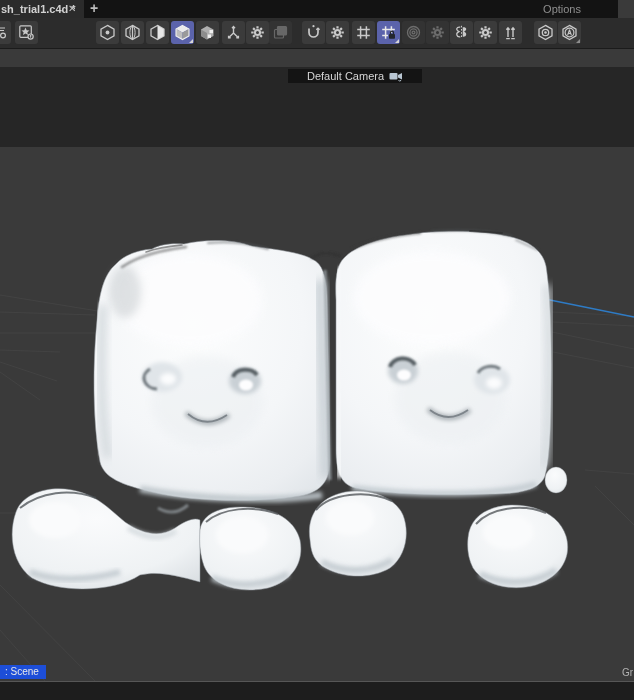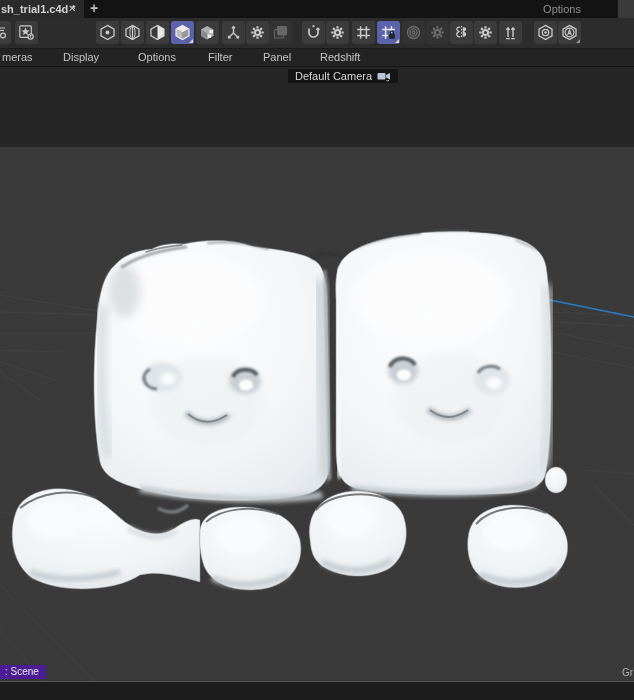--- a/index.html
+++ b/index.html
@@ -23,22 +23,22 @@
   .corner{position:absolute;right:1px;bottom:1px;width:0;height:0;
           border-left:4px solid transparent;border-bottom:4px solid #d6d6d6;}
   
   .menubar{position:absolute;top:49px;left:0;right:0;height:17px;background:#232323;border-bottom:1px solid #161616;}
   .menubar span{position:absolute;top:0;line-height:17px;font-size:11px;color:#c4c4c4;cursor:default;}
   
   .viewport{position:absolute;top:67px;left:0;right:0;height:614px;background:#3a3a3a;}
   .vp-sky{position:absolute;top:0;left:0;right:0;height:80px;background:#262626;}
   .scene-svg{position:absolute;top:0;left:0;}
   .cam-chip{position:absolute;top:2px;left:288px;height:14px;background:rgba(18,18,18,.85);
-            color:#d6d6d6;font-size:11px;line-height:14px;padding:0 7px;display:flex;align-items:center;gap:5px;}
-  .scene-chip{position:absolute;left:0;bottom:2px;background:#4c1d95;color:#e8e8e8;
+            color:#d6d6d6;font-size:11px;line-height:14px;padding:0 19px;display:flex;align-items:center;gap:5px;}
+  .scene-chip{position:absolute;left:0;bottom:2px;background:#1d4ed8;color:#e8e8e8;
               font-size:10px;line-height:13px;padding:0 7px 1px 5px;}
   .grid-label{position:absolute;right:1px;bottom:3px;color:#b2b2b2;font-size:10px;text-align:center;}
   
   .divider{position:absolute;top:681px;left:0;right:0;height:1px;background:#565656;}
   .bottombar{position:absolute;top:682px;left:0;right:0;height:18px;background:#1d1d1d;}
   svg{display:block;}
 </style>
 </head>
 <body>
 
@@ -242,28 +242,20 @@
           <g stroke="#c9c9c9" fill="none" stroke-width="1.2">
         <path d="M8.5,1.4 L15,5.1 V11.9 L8.5,15.6 L2,11.9 V5.1 Z" stroke-width="1.3"></path>
         <circle cx="8.5" cy="8.5" r="4.4"></circle>
         <path d="M8.5,5.6 L6.6,11.3 M8.5,5.6 L10.4,11.3 M7.2,9.4 H9.8" stroke-width="1.1"></path>
           </g>
         </svg>
       <div class="corner" style="border-bottom-color:#8d8d8d"></div>
     </div>
   </div>
 
-  <div class="menubar">
-    <span style="left:2px">meras</span>
-    <span style="left:63px">Display</span>
-    <span style="left:138px">Options</span>
-    <span style="left:208px">Filter</span>
-    <span style="left:263px">Panel</span>
-    <span style="left:320px">Redshift</span>
-  </div>
 
   <div class="viewport">
     <div class="vp-sky"></div>
 
     <svg class="scene-svg" width="634" height="614" viewBox="0 67 634 614">
       <defs>
         <radialGradient id="gBody" cx="0.42" cy="0.32" r="0.85">
           <stop offset="0" stop-color="#fcfdfd"></stop>
             <stop offset="0.55" stop-color="#f4f6f8"></stop>
           <stop offset="0.82" stop-color="#ebeef1"></stop>

